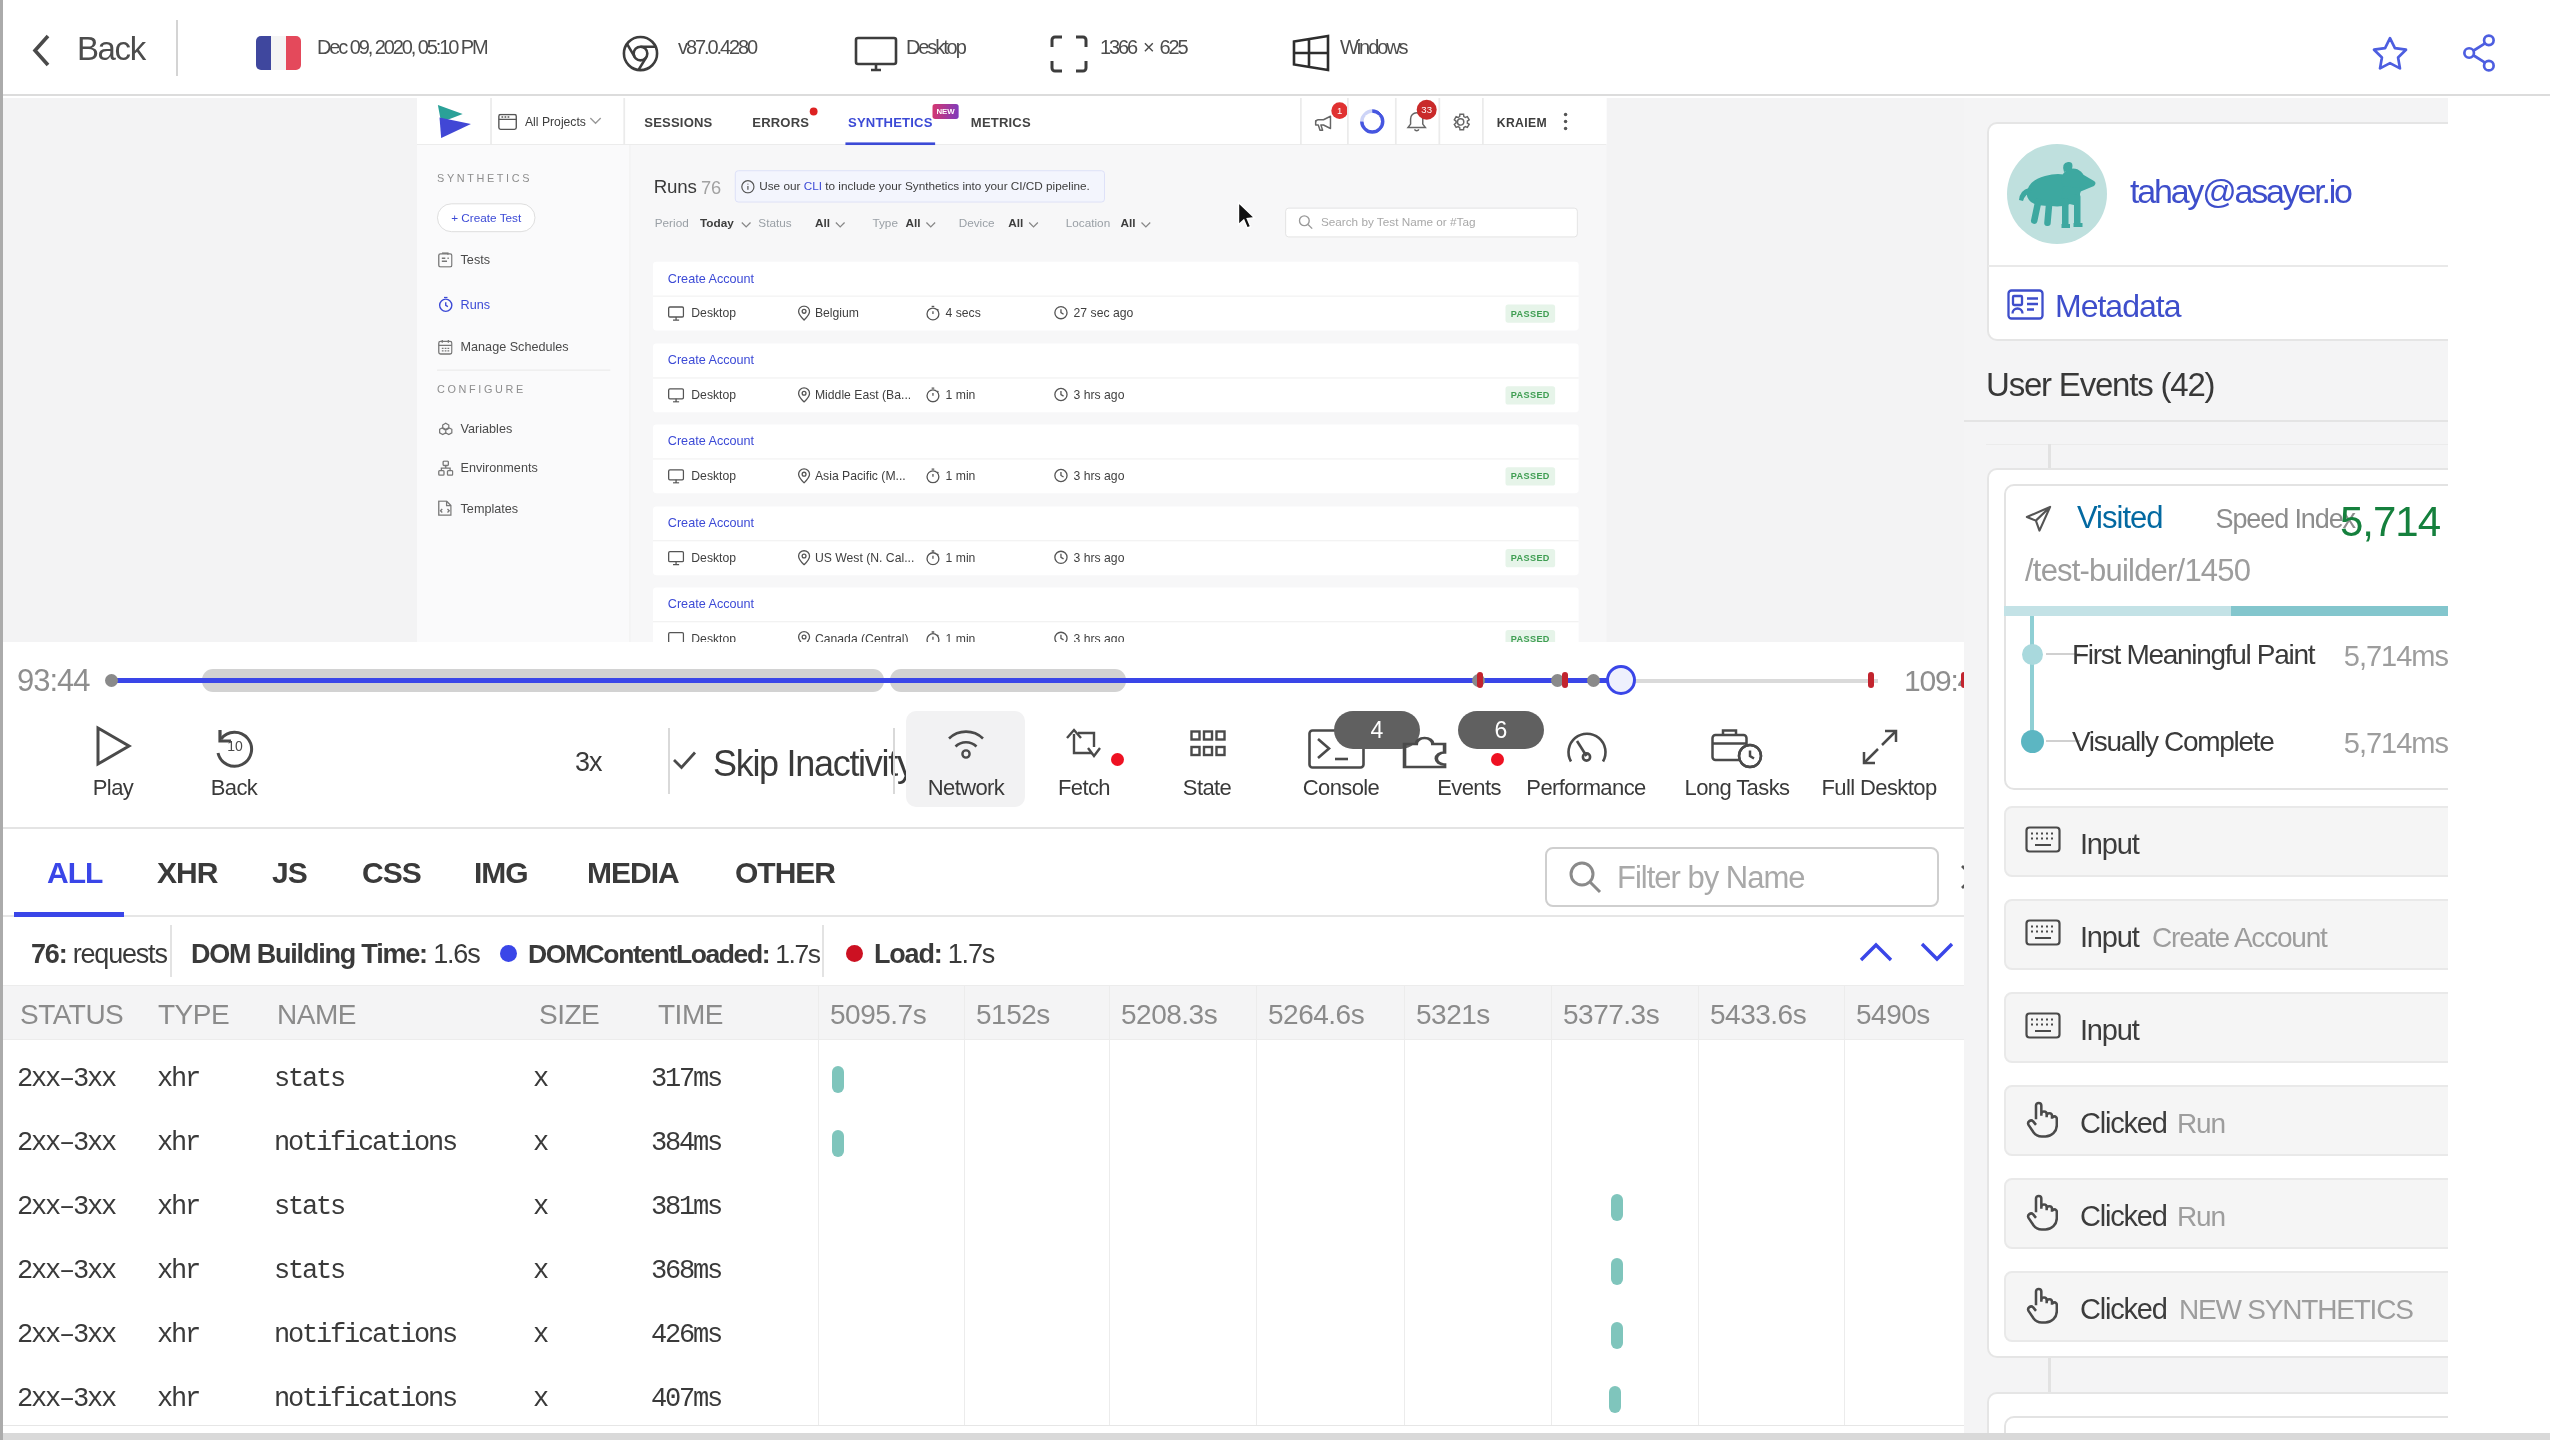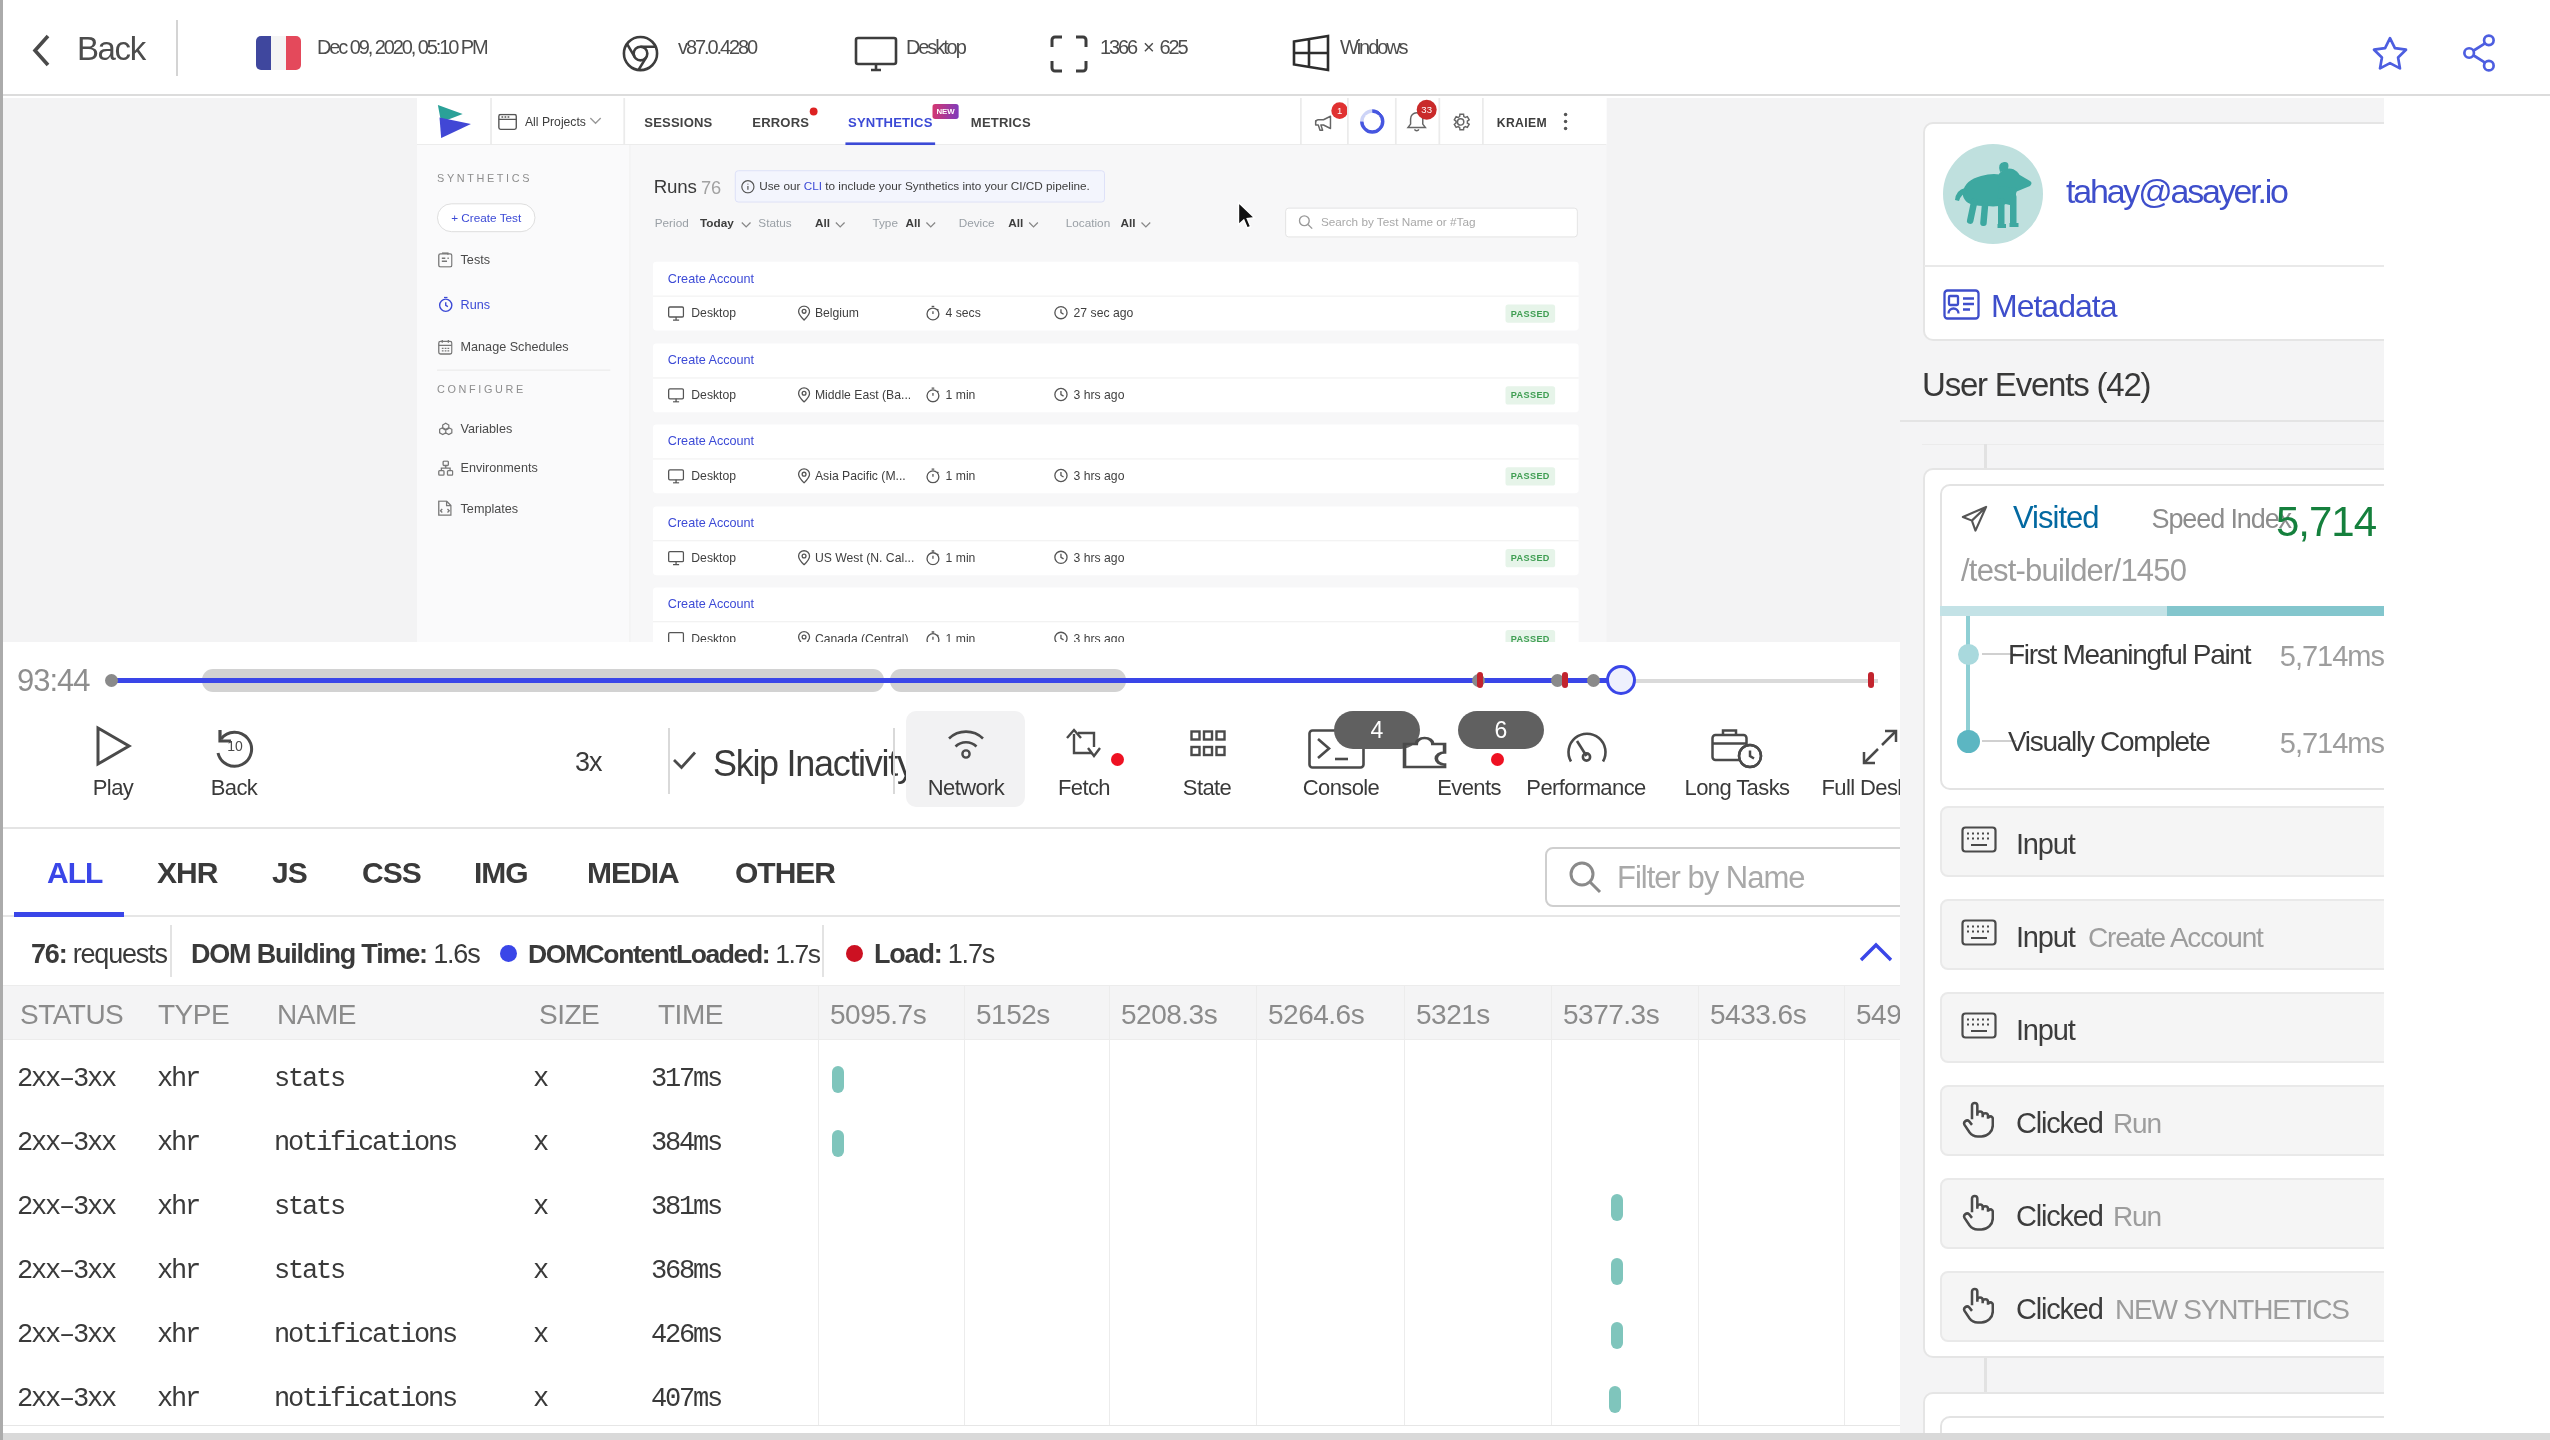--- a/index.html
+++ b/index.html
@@ -38,21 +38,21 @@
 .th{top:999px;font-size:28px;color:#8b8b8b;letter-spacing:-.5px;white-space:nowrap}
 .colb{top:985px;width:1px;height:440px;background:#ececec}
 .row{left:3px;width:2010px;height:64px;font-family:"Liberation Mono",monospace;font-size:27px;letter-spacing:-2.2px;color:#3a3a3a;white-space:nowrap}
 .rc{position:absolute;top:16px}
 .wbar{position:absolute;width:12px;height:27px;border-radius:6px;background:#7fc5bc;top:18px}
 #mainbr{left:2012px;top:98px;width:2px;height:1342px;background:#e0e0e0}
 #rowsend{left:3px;top:1425px;width:2010px;height:1px;background:#e6e6e6}
 #vthumb{left:2004px;top:1395px;width:7px;height:37px;background:#a9a9a9;border-radius:3px}
 #bscroll{left:0;top:1433px;width:2550px;height:7px;background:#d9d9d9}
 
-#sidebar{left:1900px;top:98px;width:484px;height:1342px;background:#f4f4f5;overflow:hidden}
+#sidebar{left:1964px;top:98px;width:484px;height:1342px;background:#f4f4f5;overflow:hidden}
 .card{position:absolute;background:#fff;border:2px solid #e5e5e5;border-radius:10px}
 .evrow{position:absolute;left:40px;width:459px;height:71px;background:#f5f5f5;border:2px solid #e9e9e9;border-radius:8px}
 .evmain{position:absolute;left:74px;top:20px;font-size:29px;letter-spacing:-1.2px;color:#3c3c3c}
 .evsub{position:absolute;top:21px;font-size:28px;letter-spacing:-1.2px;color:#9d9d9d;white-space:nowrap}
 .evic{position:absolute;left:19px;top:18px}
 .blue{color:#3e4ecb}
 </style></head>
 <body>
 <div class="a" id="topbar">
   <svg class="a" style="left:30px;top:33px" width="22" height="35" viewBox="0 0 22 35">

